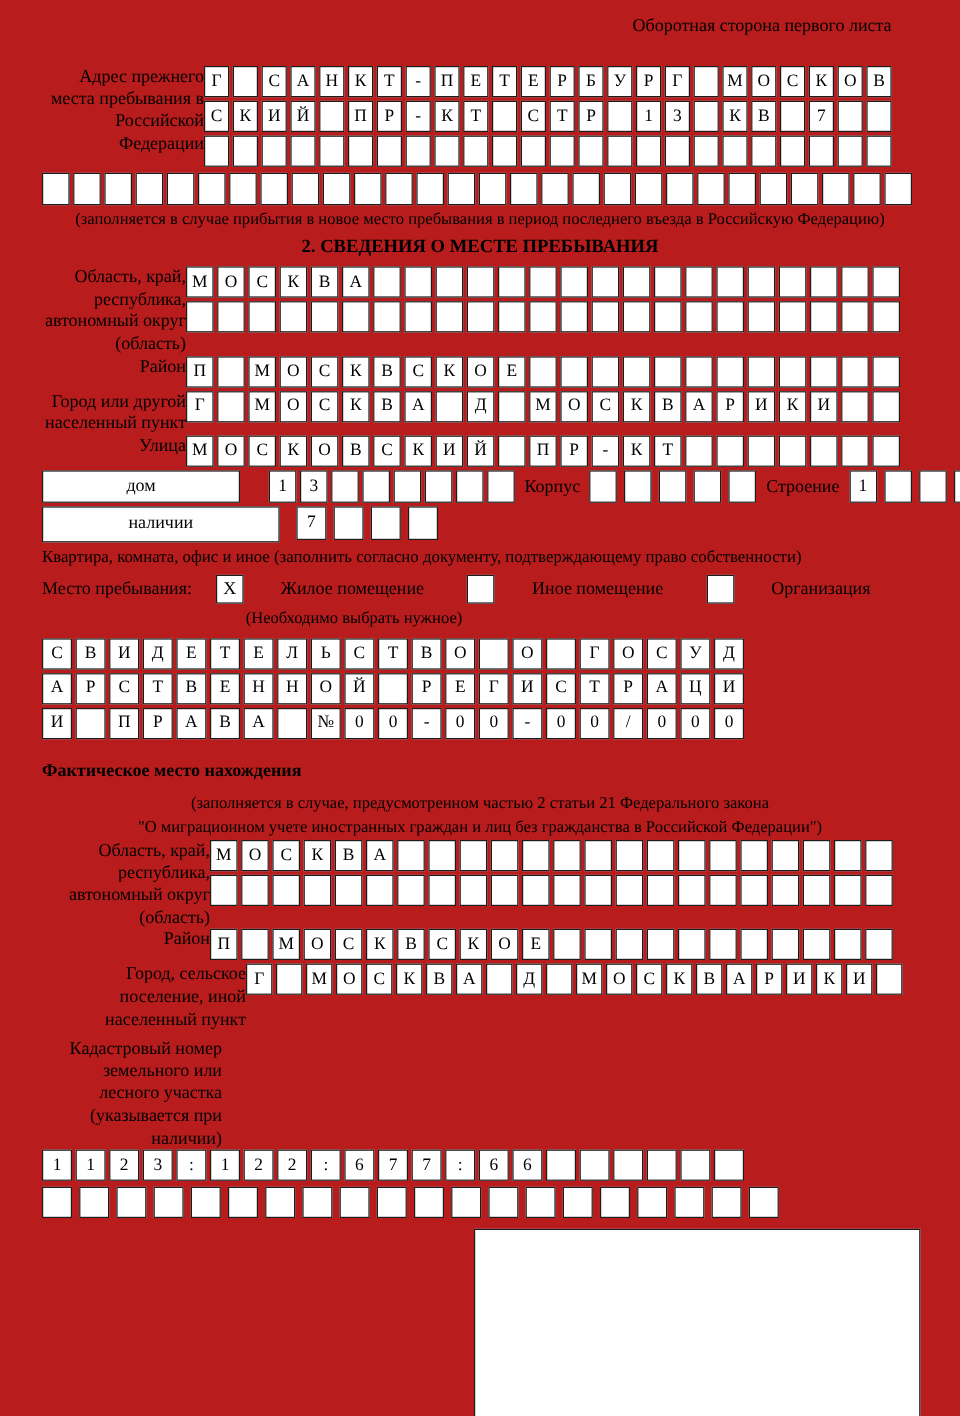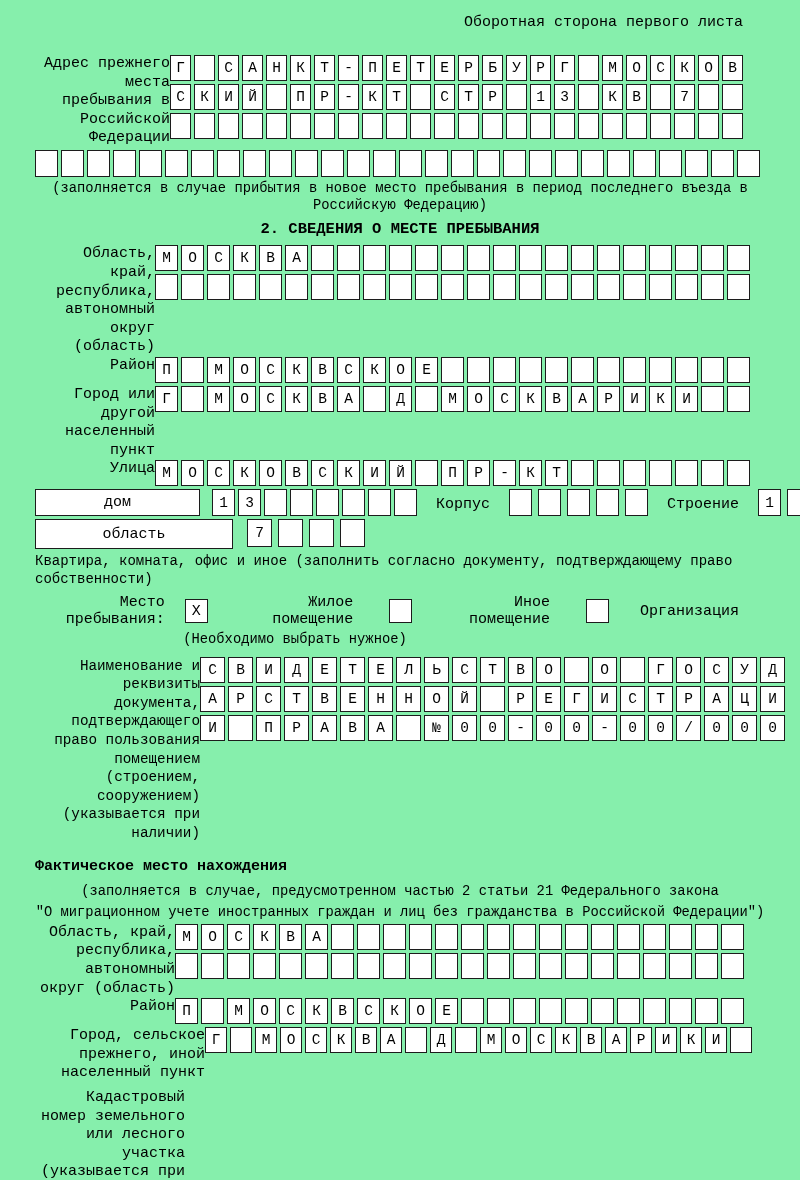--- a/index.html
+++ b/index.html
@@ -1,22 +1,22 @@
 <!DOCTYPE html>
 <html><head>
 <meta charset="utf-8">
 <style>
   html,body{margin:0;padding:0;background:#fff;}
   .page{
     position:relative;
     width:800px;height:1180px;
     box-sizing:border-box;
     padding:14px 35px 0 35px;
-    background:#86efac;color:#000;
-    font-family:Liberation Mono, monospace;
+    background:#b91c1c;color:#000;
+    font-family:Liberation Serif, serif;
     overflow:hidden;
   }
   .hdr{font-size:15px;text-align:right;padding-right:22px;margin-bottom:24px;}
   .flexrow{display:flex;align-items:flex-start;text-align:right;}
   .lbl{font-size:15px;line-height:1.24;flex:0 0 auto;}
   .w135{width:135px;}
   .w120{width:120px;}
   .w140{width:140px;}
   .w150{width:150px;}
   .w170{width:170px;}
@@ -41,23 +41,23 @@
   .c-apt .cell{width:25px;height:28px;}
   .note{font-size:13.8px;line-height:1.25;}
   .center{text-align:center;}
   .sec-title{font-size:15.5px;font-weight:bold;text-align:center;margin:5px 0 7px 0;}
   .mb6{margin-bottom:6px;text-align:center;}
   .longbox{
     box-sizing:border-box;border:1.6px solid #1c1c1c;
     display:flex;align-items:center;justify-content:center;
     font-size:15px;height:27px;flex:0 0 auto;background:#fff;
   }
-  .lb-dom{width:165px;margin-right:12px;}
+  .lb-dom{width:165px;margin-right:24px;}
   .lb-kv{width:198px;height:30px;margin-right:14px;}
-  .inline-lbl{font-size:15px;align-self:center;margin:0 19px;}
+  .inline-lbl{font-size:15px;align-self:center;margin:0 8px;}
   .caption{font-size:14px;margin:3px 0 6px 0;line-height:1.25;}
   .stay{align-items:center;margin-top:4px;}
   .stay .lbl-inline{font-size:15px;margin-right:10px;}
   .checkbox{
     box-sizing:border-box;flex:0 0 auto;
     width:23px;height:24px;border:1.6px solid #1c1c1c;
     display:flex;align-items:center;justify-content:center;
     font-size:15px;margin:0 10px;background:#fff;
   }
   .opt{font-size:15px;margin-right:26px;margin-left:21px;}
@@ -363,21 +363,21 @@
     <div class="inline-lbl">Строение</div>
     <div class="boxrow c-house g6">
         <span class="cell">1</span>
         <span class="cell"></span>
         <span class="cell"></span>
         <span class="cell"></span>
       </div>
   </div>
 
   <div class="flexrow">
-    <div class="longbox lb-kv">область</div>
+    <div class="longbox lb-kv">наличии</div>
     <div class="boxrow c-apt g6">
         <span class="cell">7</span>
         <span class="cell"></span>
         <span class="cell"></span>
         <span class="cell"></span>
       </div>
   </div>
   <div class="caption">Квартира, комната, офис и иное (заполнить согласно документу, подтверждающему право собственности)</div>
 
   <div class="flexrow stay">
@@ -385,21 +385,20 @@
     <span class="checkbox">X</span>
     <span class="opt">Жилое помещение</span>
     <span class="checkbox"></span>
     <span class="opt">Иное помещение</span>
     <span class="checkbox"></span>
     <span class="opt">Организация</span>
   </div>
   <div class="note stay-note">(Необходимо выбрать нужное)</div>
 
   <div class="flexrow">
-    <div class="lbl doc-label">Наименование и реквизиты документа, подтверждающего право пользования помещением (строением, сооружением) (указывается при наличии)</div>
     <div class="rows">
       <div class="boxrow c-doc">
           <span class="cell">С</span>
           <span class="cell">В</span>
           <span class="cell">И</span>
           <span class="cell">Д</span>
           <span class="cell">Е</span>
           <span class="cell">Т</span>
           <span class="cell">Е</span>
           <span class="cell">Л</span>
@@ -546,21 +545,21 @@
         <span class="cell"></span>
         <span class="cell"></span>
         <span class="cell"></span>
         <span class="cell"></span>
         <span class="cell"></span>
         <span class="cell"></span>
       </div>
   </div>
 
   <div class="flexrow">
-    <div class="lbl w170">Город, сельское прежнего, иной населенный пункт</div>
+    <div class="lbl w170">Город, сельское поселение, иной населенный пункт</div>
     <div class="boxrow c-alcity">
         <span class="cell">Г</span>
         <span class="cell"></span>
         <span class="cell">М</span>
         <span class="cell">О</span>
         <span class="cell">С</span>
         <span class="cell">К</span>
         <span class="cell">В</span>
         <span class="cell">А</span>
         <span class="cell"></span>

